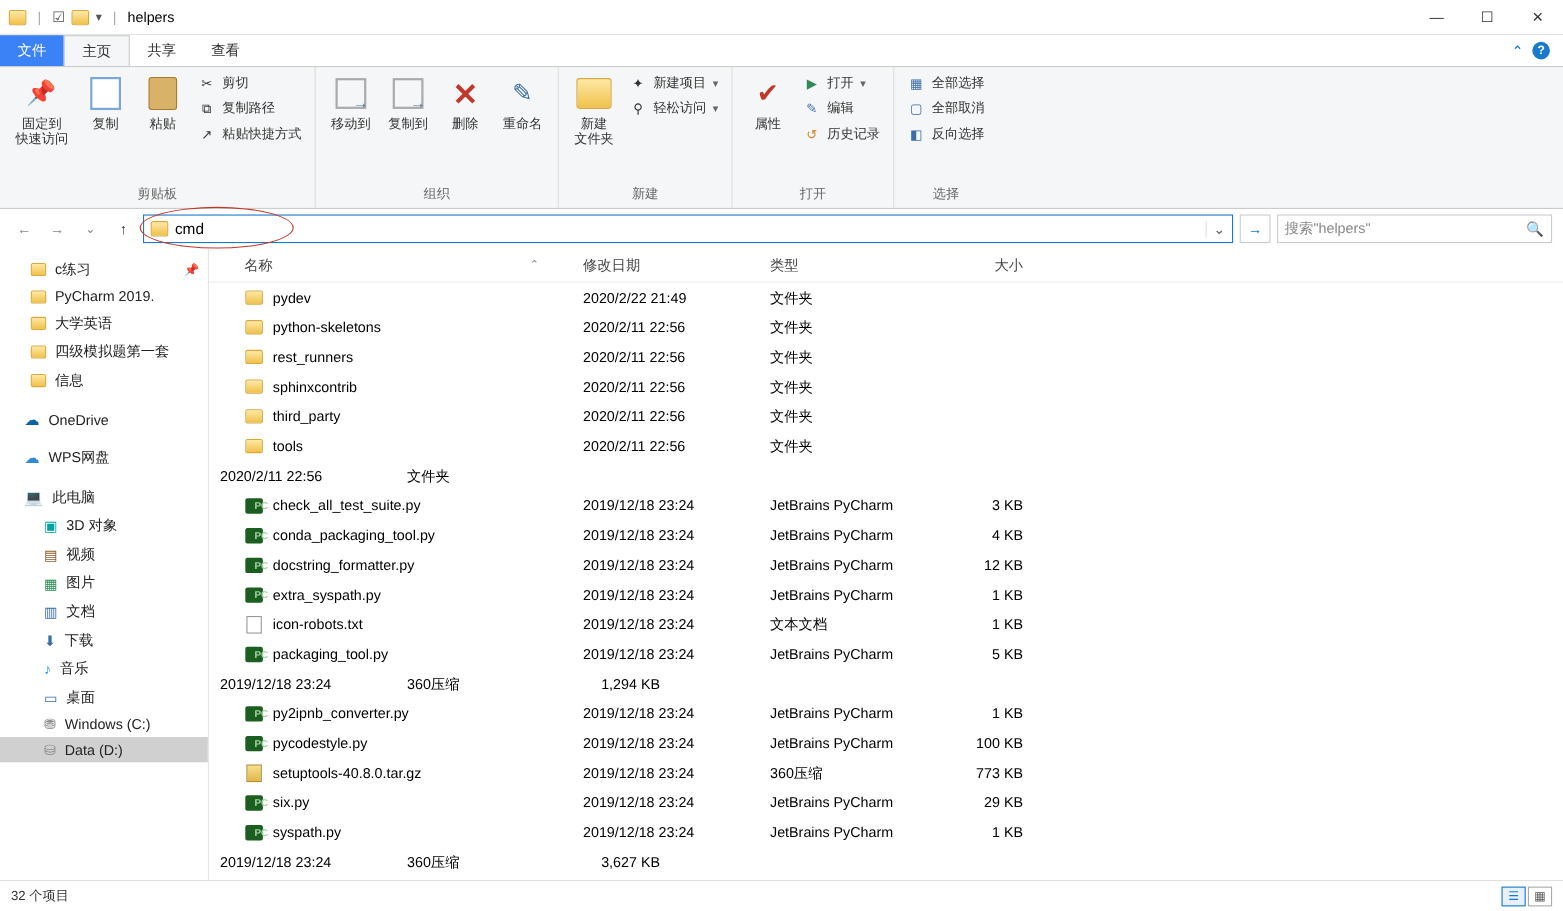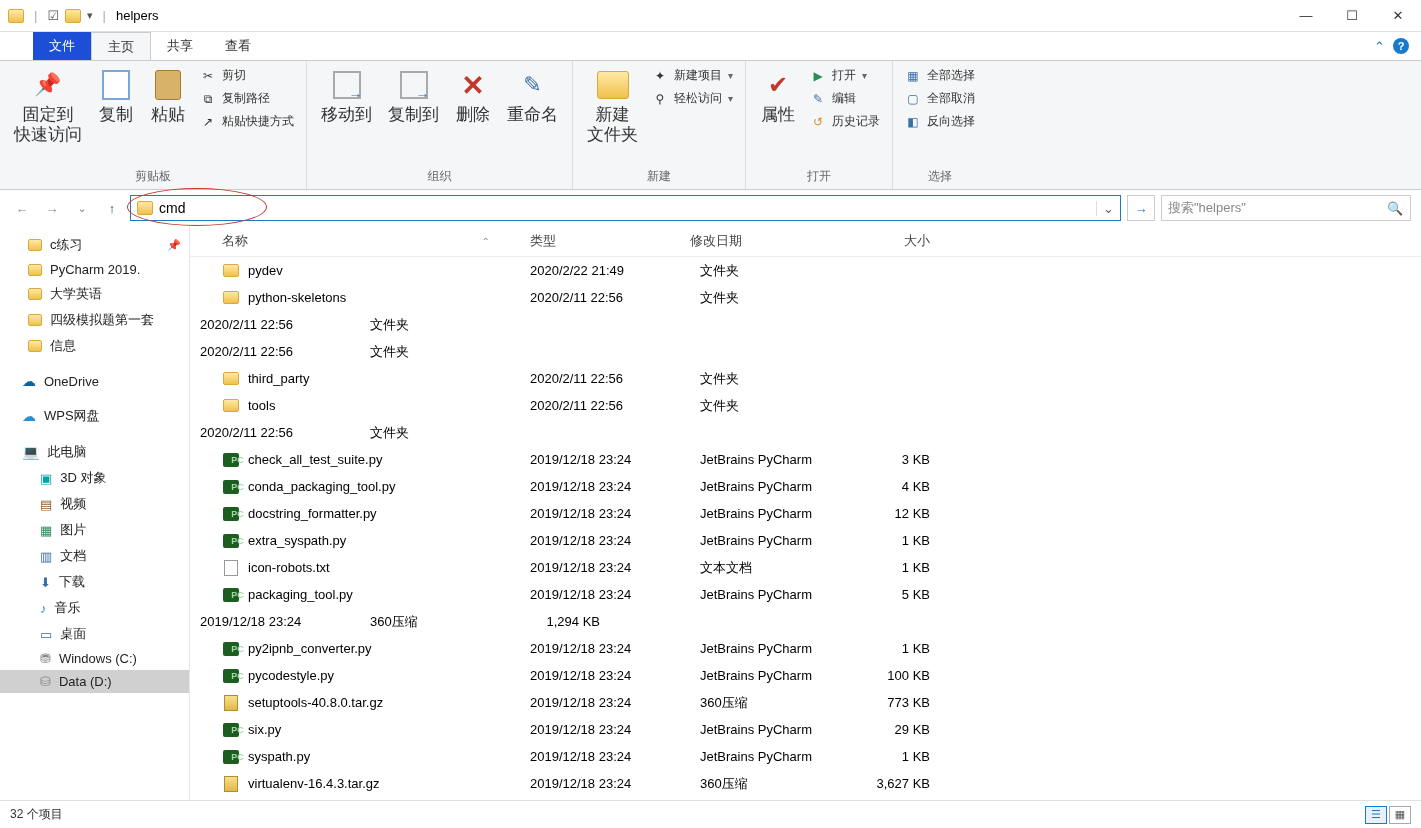--- a/index.html
+++ b/index.html
@@ -9,33 +9,33 @@
 .titlebar { height: 32px; display: flex; align-items: center; background: #fff; border-bottom: 1px solid #e0e0e0; }
 .titlebar-left { display: flex; align-items: center; gap: 6px; padding-left: 8px; }
 .folder-ico { width: 16px; height: 14px; background: linear-gradient(#ffe9a6,#f0c14b); border: 1px solid #d9a93e; border-radius: 2px; }
 .titlebar-sep { color: #aaa; padding: 0 4px; }
 .win-controls { margin-left: auto; display: flex; }
 .win-btn { width: 46px; height: 32px; display: flex; align-items: center; justify-content: center; color: #333; }
 
 
 .ribbon-tabs { height: 28px; display: flex; align-items: stretch; background: #fff; }
 .rtab { padding: 0 16px; display: flex; align-items: center; color: #333; cursor: pointer; }
-.rtab.file { background: #1d4ed8; color: #fff; margin-left: 33px; }
+.rtab.file { background: #3b82f6; color: #fff; }
 .rtab.active { border: 1px solid #ccc; border-bottom: none; background: #f5f6f7; }
 .ribbon-collapse { margin-left: auto; display: flex; align-items: center; gap: 8px; padding-right: 12px; }
 .help-ico { width: 16px; height: 16px; border-radius: 50%; background: #1979ca; color: #fff; display: flex; align-items: center; justify-content: center; font-size: 11px; font-weight: bold; }
 
 
 .ribbon { height: 130px; background: #f5f6f7; border-top: 1px solid #ccc; border-bottom: 1px solid #ccc; display: flex; }
 .rgroup { border-right: 1px solid #ddd; display: flex; flex-direction: column; padding: 4px 8px 2px; }
 .rgroup-body { flex: 1; display: flex; align-items: flex-start; gap: 4px; }
 .rgroup-label { text-align: center; color: #666; font-size: 12px; padding: 2px 0; }
 .rbtn-lg { display: flex; flex-direction: column; align-items: center; justify-content: flex-start; padding: 4px 6px; gap: 4px; cursor: pointer; min-width: 48px; }
 .rbtn-lg .ico { width: 32px; height: 32px; display: flex; align-items: center; justify-content: center; }
-.rbtn-lg .lbl { font-size: 17px; text-align: center; line-height: 1.2; color: #333; }
+.rbtn-lg .lbl { font-size: 12px; text-align: center; line-height: 1.2; color: #333; }
 .rbtn-sm-col { display: flex; flex-direction: column; gap: 2px; }
 .rbtn-sm { display: flex; align-items: center; gap: 6px; padding: 2px 4px; font-size: 12px; color: #333; cursor: pointer; white-space: nowrap; }
 .rbtn-sm .ico { width: 16px; height: 16px; display: flex; align-items: center; justify-content: center; }
 
 
 .i-pin { color: #555; font-size: 22px; }
 .i-copy { width: 28px; height: 30px; border: 2px solid #7aa7d9; background: #fff; position: relative; }
 .i-copy::after { content: ""; position: absolute; left: -6px; top: -6px; width: 28px; height: 30px; border: 2px solid #7aa7d9; background: #fff; z-index: -1; }
 .i-paste { width: 26px; height: 30px; background: #d9b26a; border: 1px solid #a67c2e; border-radius: 3px; position: relative; }
 .i-folder-lg { width: 36px; height: 28px; background: linear-gradient(#ffe9a6,#f0c14b); border: 1px solid #d9a93e; border-radius: 3px; }
@@ -360,22 +360,22 @@
         <span class="i-drive">⛁</span>
         <span>Data (D:)</span>
       </div>
     </div>
   <div class="filearea">
     <div class="cols">
       <div class="col c-name">
           <span>名称</span>
           <span style="color:#888;font-size:10px;margin-left:auto;margin-right:20px;">⌃</span>
         </div>
+      <div class="col c-date">修改日期</div>
       <div class="col c-type">类型</div>
-      <div class="col c-date">修改日期</div>
       <div class="col c-size">大小</div>
     </div>
     <div class="rows" id="rows">
         <div class="row">
           <div class="col c-name">
             <span class="fico">
               <span class="fi-folder"></span>
             </span>
             <span>pydev</span>
           </div>
@@ -388,25 +388,37 @@
             <span class="fico">
               <span class="fi-folder"></span>
             </span>
             <span>python-skeletons</span>
           </div>
           <div class="col c-date">2020/2/11 22:56</div>
           <div class="col c-type">文件夹</div>
           <div class="col c-size"></div>
         </div>
         <div class="row">
+          <div class="col c-name">
+            <span class="fico">
+              <span class="fi-folder"></span>
+            </span>
+            <span>rest_runners</span>
+          </div>
           <div class="col c-date">2020/2/11 22:56</div>
           <div class="col c-type">文件夹</div>
           <div class="col c-size"></div>
         </div>
         <div class="row">
+          <div class="col c-name">
+            <span class="fico">
+              <span class="fi-folder"></span>
+            </span>
+            <span>sphinxcontrib</span>
+          </div>
           <div class="col c-date">2020/2/11 22:56</div>
           <div class="col c-type">文件夹</div>
           <div class="col c-size"></div>
         </div>
         <div class="row">
           <div class="col c-name">
             <span class="fico">
               <span class="fi-folder"></span>
             </span>
             <span>third_party</span>
@@ -551,26 +563,20 @@
             <span class="fico">
               <span class="fi-py">PC</span>
             </span>
             <span>syspath.py</span>
           </div>
           <div class="col c-date">2019/12/18 23:24</div>
           <div class="col c-type">JetBrains PyCharm</div>
           <div class="col c-size">1 KB</div>
         </div>
         <div class="row">
-          <div class="col c-name">
-            <span class="fico">
-              <span class="fi-gz"></span>
-            </span>
-            <span>virtualenv-16.4.3.tar.gz</span>
-          </div>
           <div class="col c-date">2019/12/18 23:24</div>
           <div class="col c-type">360压缩</div>
           <div class="col c-size">3,627 KB</div>
         </div>
       </div>
   </div>
 </div>
 
 <div class="status">
   <span>32 个项目</span>

